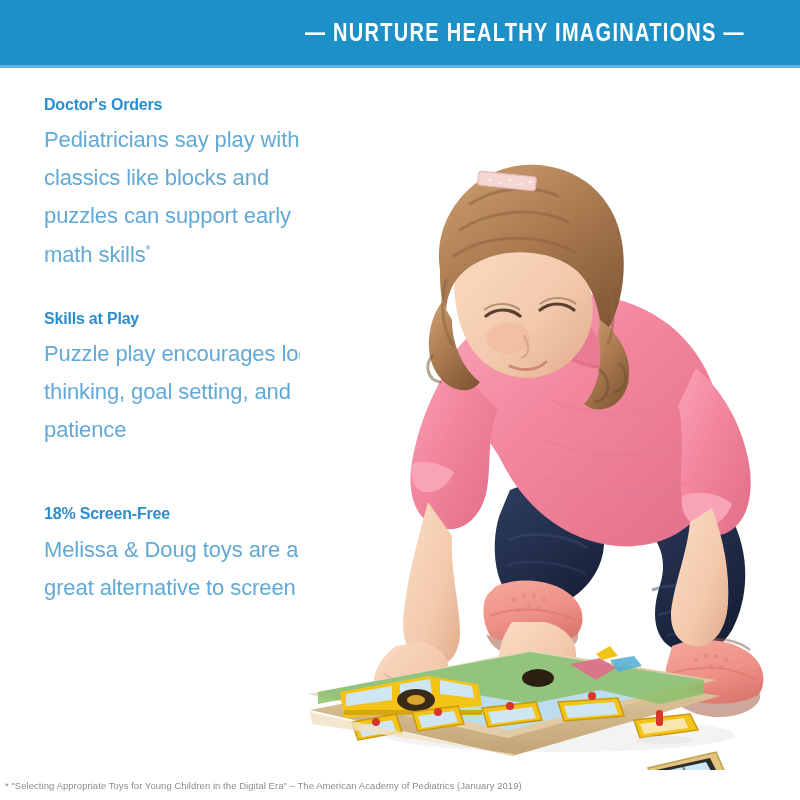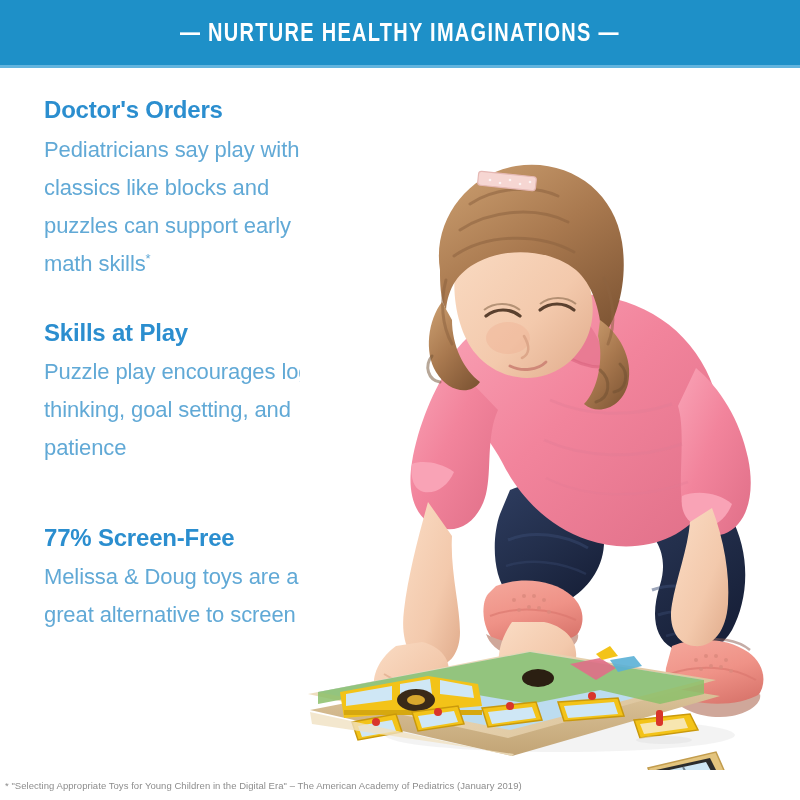--- a/index.html
+++ b/index.html
@@ -13,21 +13,21 @@
     position:relative;
     width:800px; height:800px;
     background:#ffffff;
   }
 
   
   #header-bar {
     position:absolute; left:0; top:0;
     width:800px; height:65px;
     background:#1e90c8;
-    display:flex; align-items:center; justify-content:center;
+    display:flex; align-items:center; justify-content:flex-end;
   }
   #header-underline {
     position:absolute; left:0; top:65px;
     width:800px; height:3px;
     background:#62b4de;
   }
   #header-title {
     color:#ffffff;
     font-size:25px;
     font-weight:600;
@@ -40,21 +40,21 @@
 
   
   #text-column {
     position:absolute;
     left:44px; top:96px;
     width:300px;
   }
   .block { margin-bottom:0; }
   .block-heading {
     color:#2b8ecf;
-    font-size:24px;
+    font-size:16px;
     font-weight:bold;
     letter-spacing:-0.2px;
     line-height:1.15;
     margin-bottom:7px;
   }
   .block-body {
     color:#61a9d6;
     font-size:22px;
     font-weight:400;
     line-height:1.73;
@@ -103,21 +103,21 @@
       <div class="block-heading">Doctor's Orders</div>
       <div class="block-body"><span>Pediatricians say play with classics like blocks and puzzles can support early math skills</span><span class="sup">*</span></div>
     </div>
 
     <div class="block" id="block-2">
       <div class="block-heading">Skills at Play</div>
       <div class="block-body">Puzzle play encourages logical thinking, goal setting, and patience</div>
     </div>
 
     <div class="block" id="block-3">
-      <div class="block-heading">77% Screen-Free</div>
+      <div class="block-heading">18% Screen-Free</div>
       <div class="block-body">Melissa &amp; Doug toys are a great alternative to screen time</div>
     </div>
 
   </div>
 
   <div id="photo">
     <svg viewBox="0 0 500 700" xmlns="http://www.w3.org/2000/svg">
       <defs>
         <linearGradient id="gShirt" x1="0" y1="0" x2="1" y2="1">
           <stop offset="0%" stop-color="#f9a3b6"></stop>

